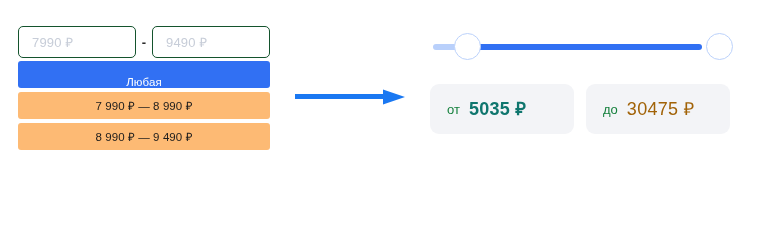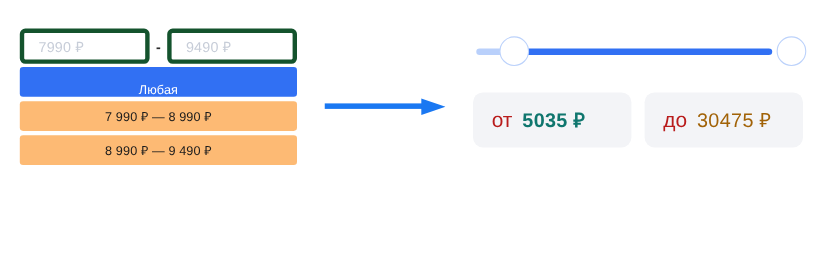--- a/index.html
+++ b/index.html
@@ -28,21 +28,21 @@
   }
   .range-inputs {
     display: flex;
     align-items: center;
     height: 32px;
   }
   .range-field {
     box-sizing: border-box;
     height: 32px;
     background: #ffffff;
-    border: 4px solid #14532d;
+    border: 1px solid #14532d;
     border-radius: 5px;
     display: flex;
     align-items: center;
     padding: 0 0 0 13px;
   }
   .range-field.from { width: 118px; }
   .range-field.to   { width: 118px; text-align: right; }
   .range-field span {
     font-size: 13px;
     color: #c7cdd8;
@@ -143,22 +143,22 @@
     width: 144px;
     height: 50px;
     background: #f3f4f7;
     border-radius: 9px;
     display: flex;
     align-items: center;
     padding-left: 17px;
   }
   .value-box + .value-box { margin-left: 12px; align-items: center; }
   .vb-prefix {
-    font-size: 19px;
-    color: #b91c1c;
+    font-size: 13px;
+    color: #15803d;
     margin-right: 9px;
     line-height: 1;
   }
   .vb-value {
     font-size: 18px;
     line-height: 1;
     letter-spacing: 0.3px;
   }
   .vb-value.filled {
     color: #0f766e;

